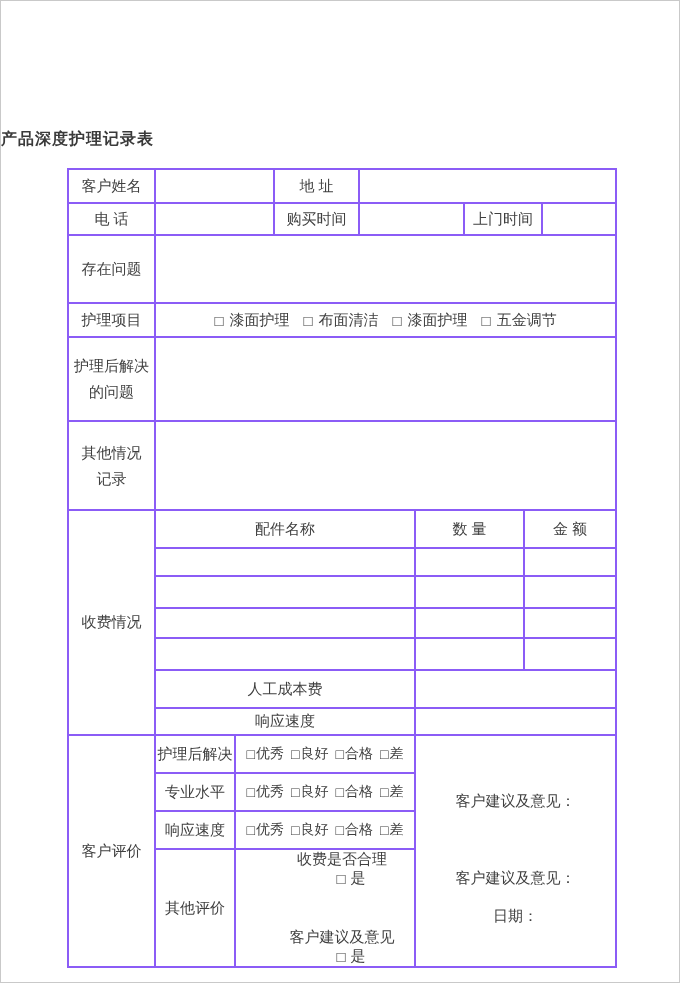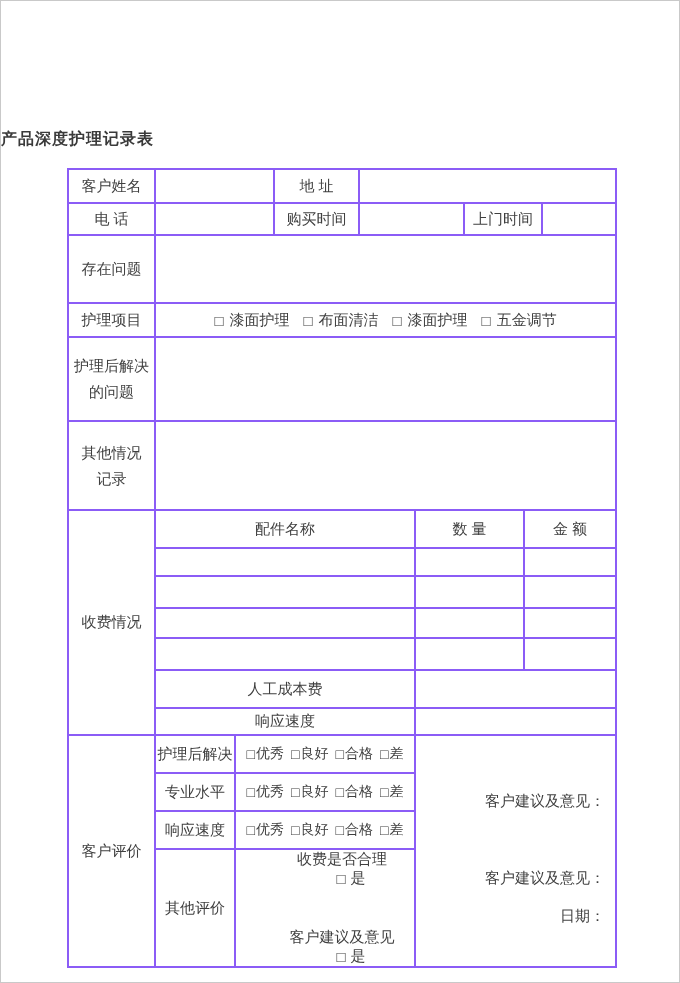--- a/index.html
+++ b/index.html
@@ -51,21 +51,21 @@
   .ratings { display:flex; justify-content:center; align-items:center; gap:7px; font-size:14px; }
   .ratings .cb { margin-right:1px; }
   .yn .cb { margin-right:5px; }
   .yn { display:inline-flex; align-items:center; gap:9px; margin-left:18px; }
   .other-cell {
     display:flex; flex-direction:column; justify-content:center;
     gap:40px; height:100%; padding-left:34px; box-sizing:border-box;
   }
   .other-line { display:flex; align-items:center; text-align:left; white-space:nowrap;flex-direction:column; }
   td.remarks { text-align:left; vertical-align:top; }
-  .remarks-inner { padding:16px 10px 0 10px; text-align:right; }
+  .remarks-inner { padding:16px 10px 0 10px; text-align:center; }
   .remarks-inner .sig { margin-top:58px; }
   .remarks-inner .date { margin-top:19px; }
 </style>
 </head>
 <body>
 
 <div class="page">
 
   <div class="title">产品深度护理记录表</div>
 

